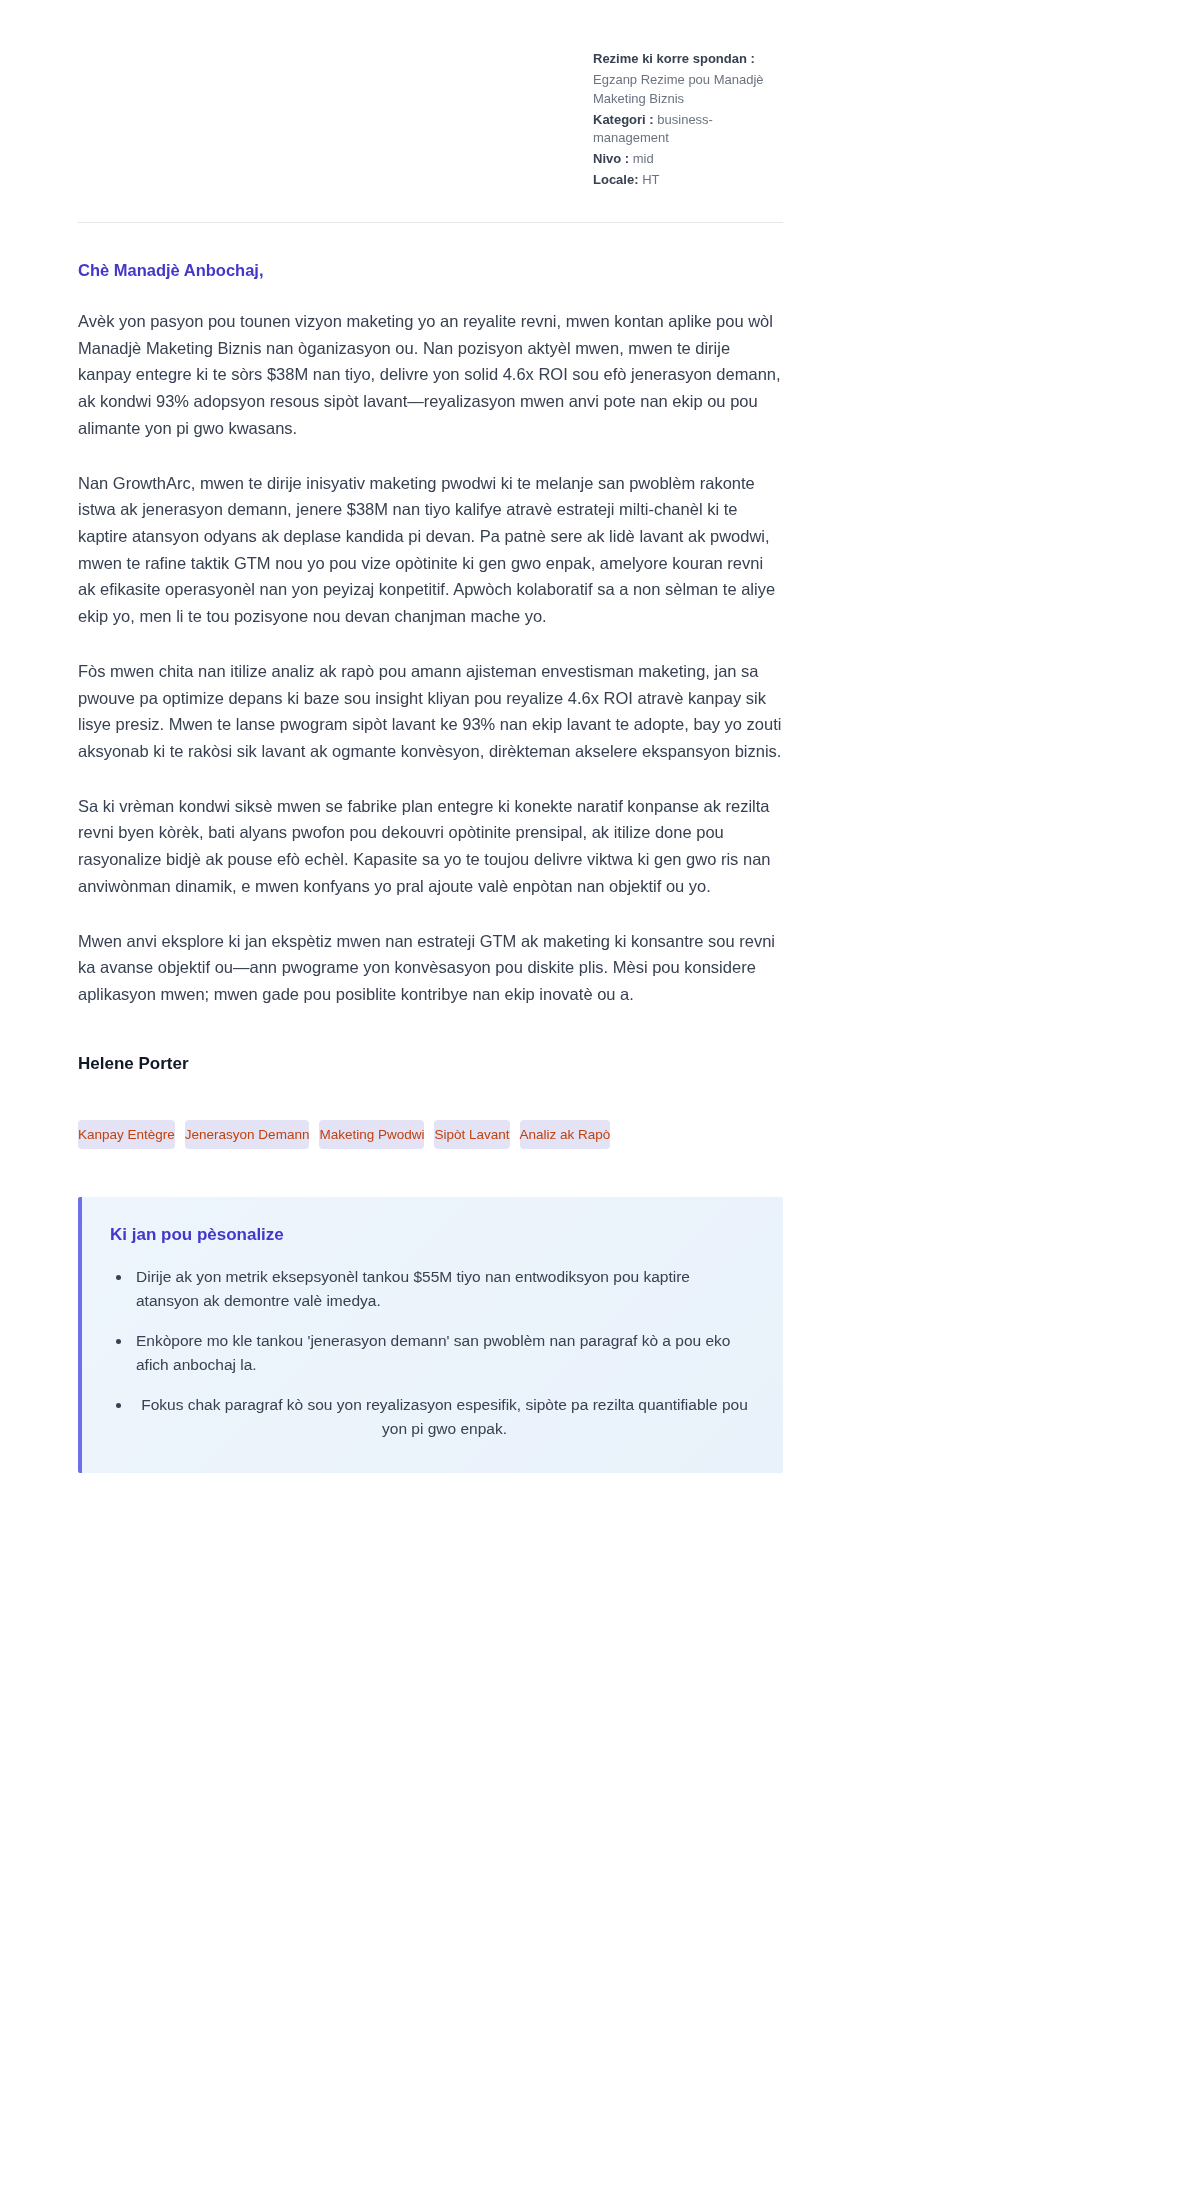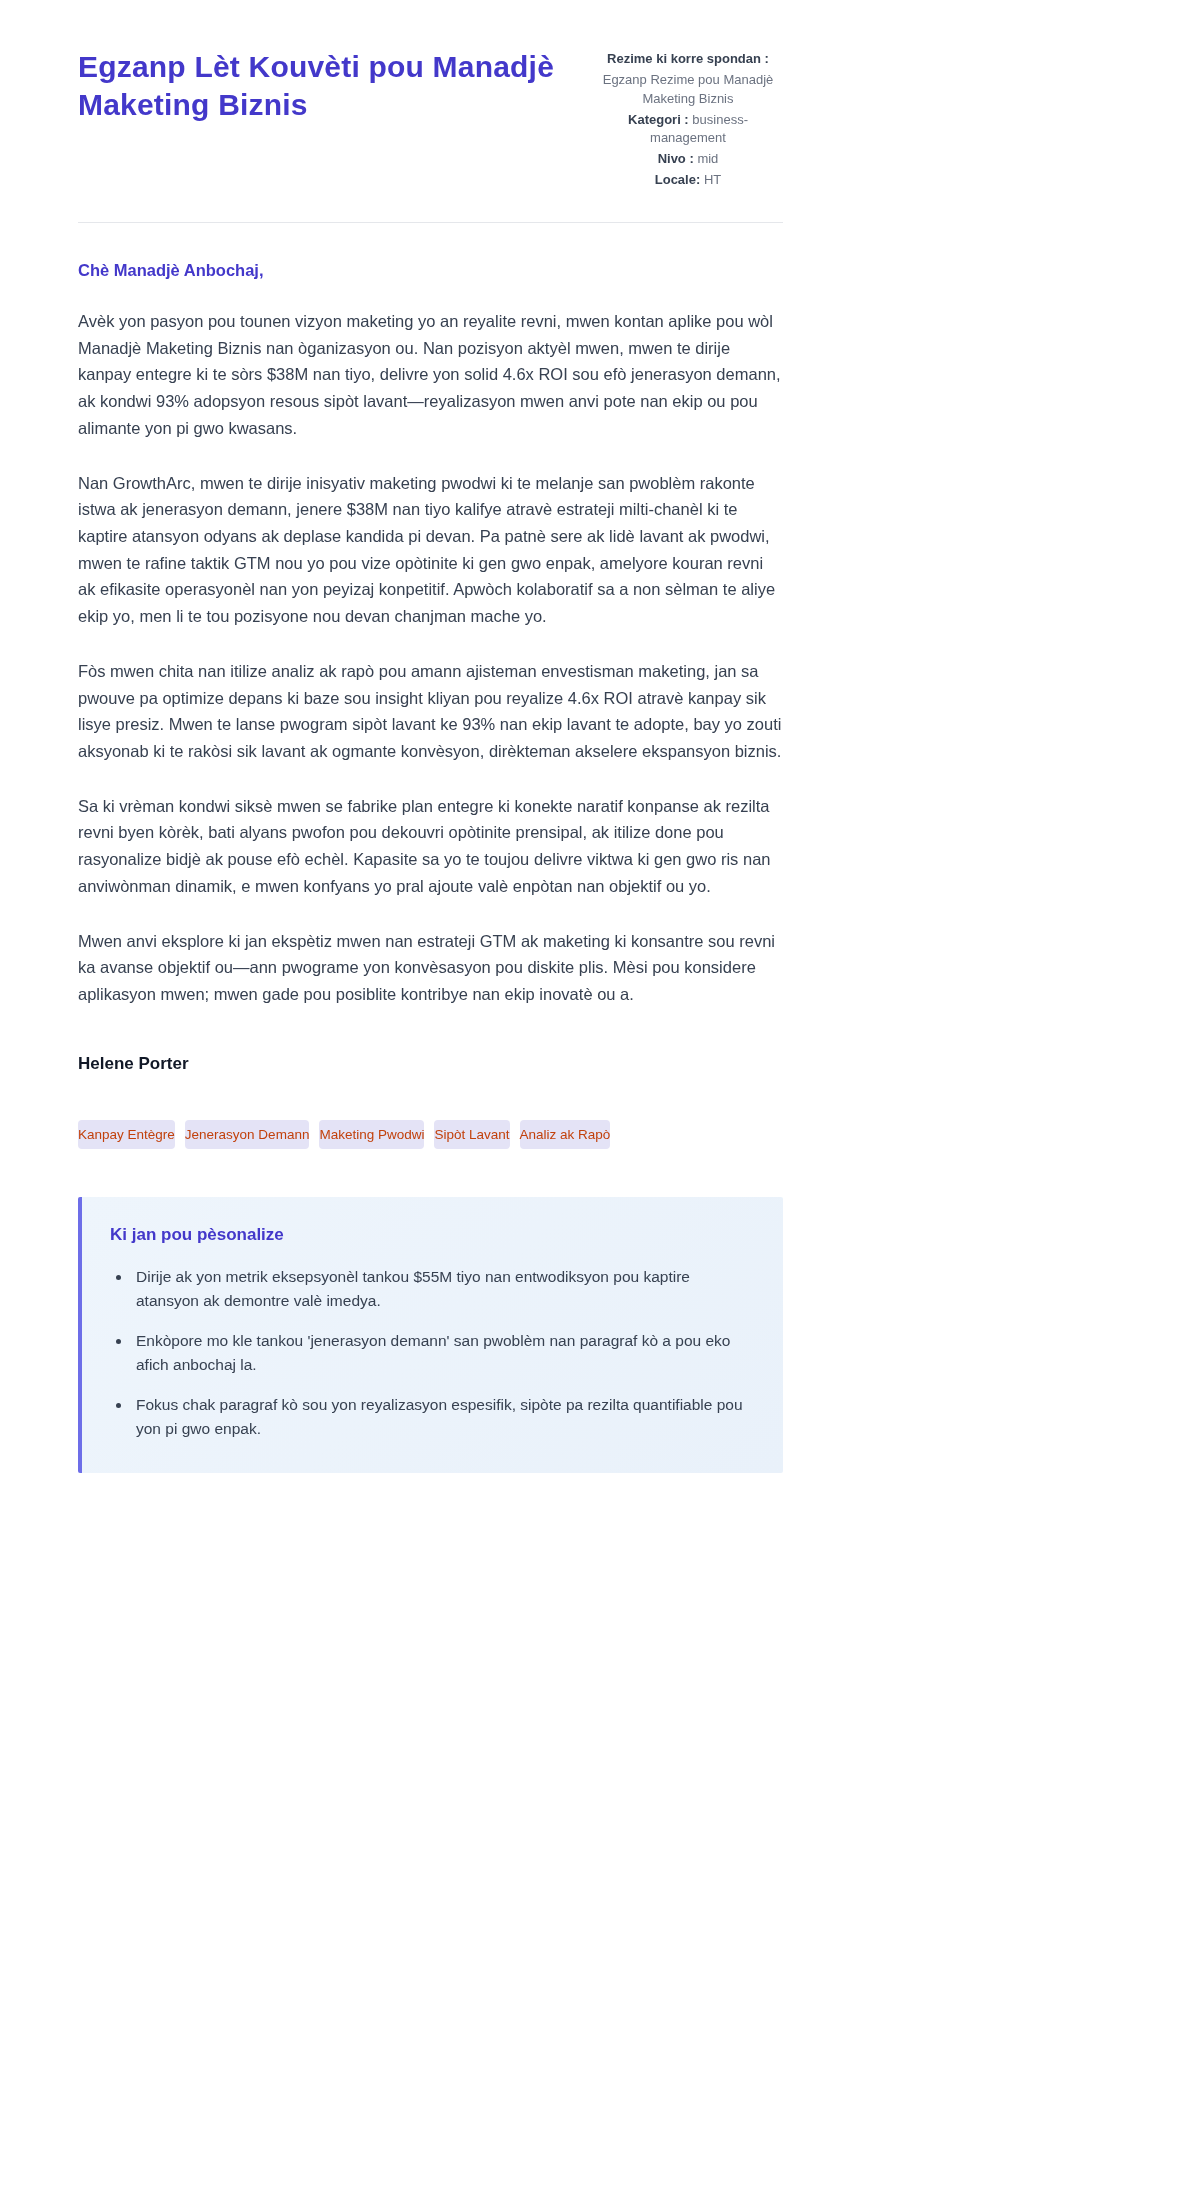--- a/index.html
+++ b/index.html
@@ -28,21 +28,21 @@
   }
   .page-subtitle {
     margin-top: 10px;
     color: #1f2937;
     font-size: 19px;
     font-weight: 700;
     line-height: 1.42;
   }
   .meta {
     width: 190px;
-    text-align: center;
+    text-align: left;
     font-size: 13px;
     line-height: 1.45;
     color: #6b7280;
     padding-top: 2px;
   }
   .meta .label { font-weight: 700; color: #374151; }
   .meta-row { margin-bottom: 2px; }
 
   .divider {
     border: none;
@@ -114,30 +114,29 @@
     padding-left: 22px;
     list-style: disc outside;
   }
   .tips-list li {
     font-size: 15.5px;
     line-height: 1.55;
     color: #374151;
     margin-bottom: 16px;
     padding-left: 4px;
   }
-  .tips-list li:last-child { margin-bottom: 0; }
+  .tips-list li:last-child { margin-bottom: 0; text-align: center; }
 </style>
 </head>
 <body>
 
 <div class="page">
 
   <div class="header">
     <div class="header-left">
-      <h1 class="page-title">Egzanp Lèt Kouvèti pou Manadjè Maketing Biznis</h1>
     </div>
     <div class="meta">
       <div class="meta-row">
         <span class="label">Rezime ki korre spondan :</span>
       </div>
       <div class="meta-row">Egzanp Rezime pou Manadjè Maketing Biznis</div>
       <div class="meta-row">
         <span class="label">Kategori :</span>
         <span>business-management</span>
       </div>

